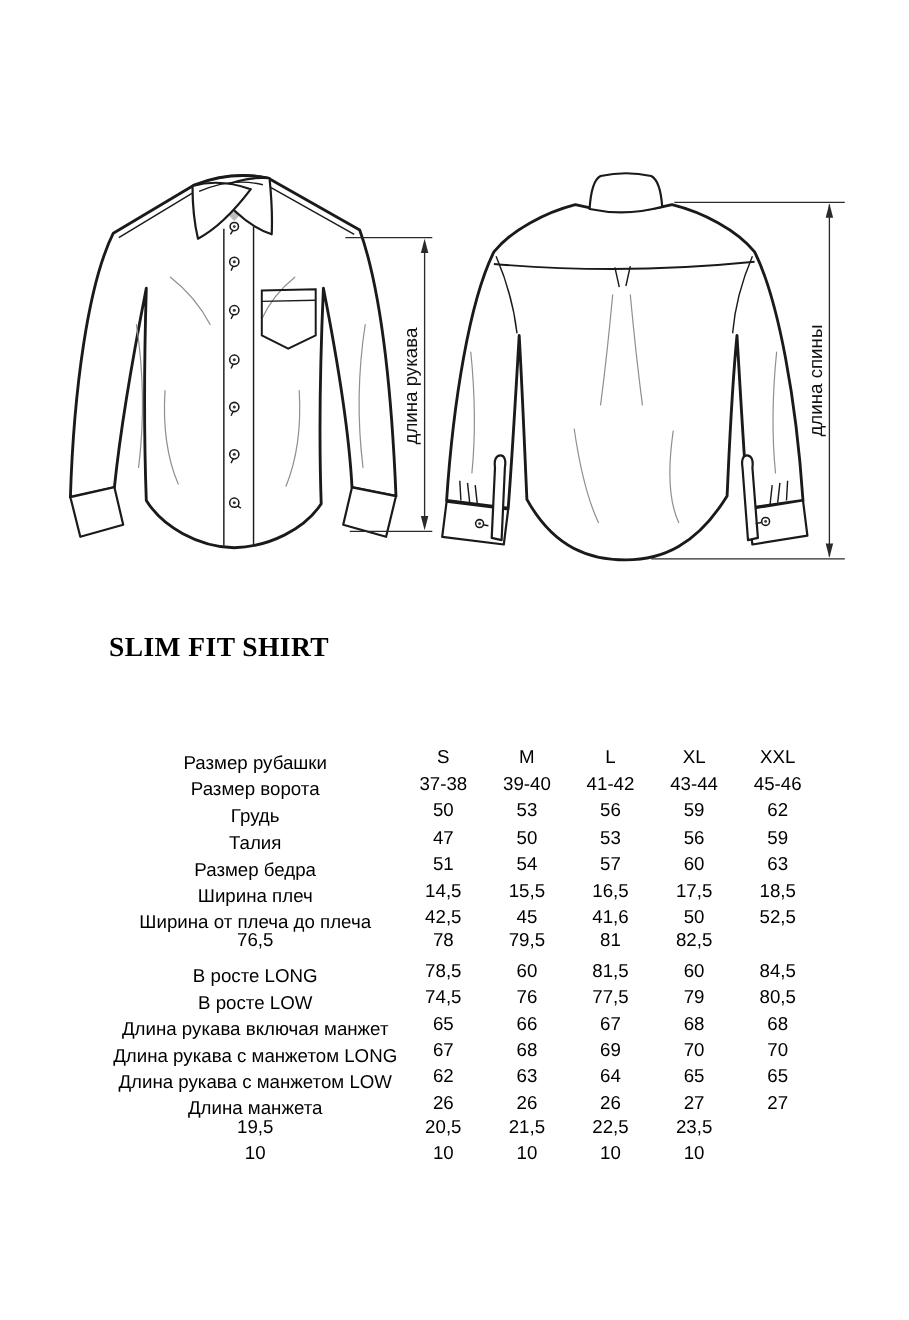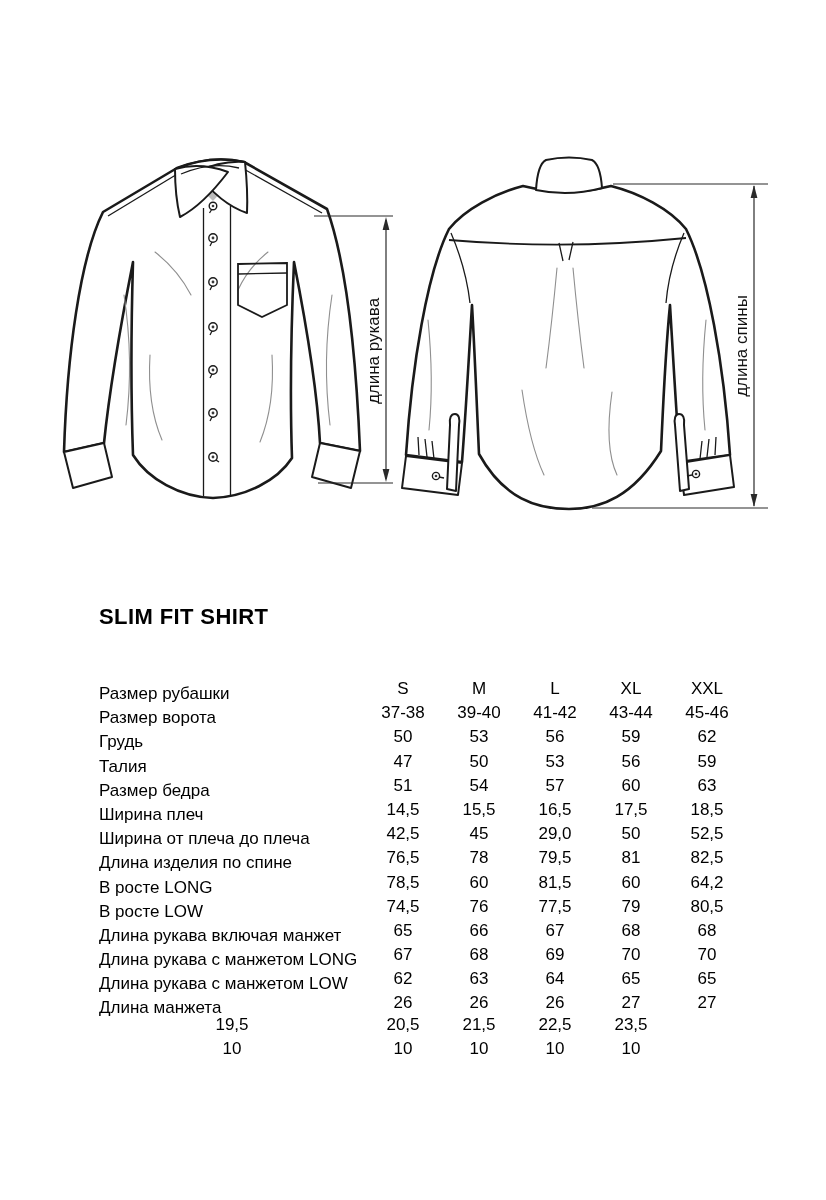--- a/index.html
+++ b/index.html
@@ -13,26 +13,26 @@
   .s-line{fill:none;stroke:var(--line-color,#1a1a1a);stroke-width:1.8;}
   .s-thin{fill:none;stroke:var(--line-color,#1a1a1a);stroke-width:1.3;}
   .s-crease{fill:none;stroke:#8f8f8f;stroke-width:1.1;stroke-linecap:round;}
   .s-neck{fill:var(--neck-fill,#bdbdbd);stroke:none;}
   .s-btn{fill:#ffffff;stroke:var(--line-color,#1a1a1a);stroke-width:1.4;}
   .s-dot{fill:#3a3a3a;stroke:none;}
   .s-dim{fill:none;stroke:#2a2a2a;stroke-width:1.2;}
   .s-dimhead{fill:#2a2a2a;stroke:none;}
   .dim-label{font-size:17px;fill:#111;font-family:"Liberation Sans",sans-serif;}
 
-  .title{position:absolute;left:99px;top:604px;font-size:22px;font-weight:700;letter-spacing:.4px;}
+  .title{position:absolute;left:99px;top:575px;font-size:25px;font-weight:700;letter-spacing:.4px;font-family:Liberation Serif, serif;}
   .subtitle{position:absolute;left:99px;top:607px;font-size:17px;}
 
   .size-table{position:absolute;left:99px;top:674px;width:648px;}
   .trow{display:grid;grid-template-columns:266px repeat(5,76px);height:24.2px;align-items:center;font-size:17px;}
-  .tlabel{text-align:left;white-space:nowrap;margin-top:10px;}
+  .tlabel{text-align:center;white-space:nowrap;margin-top:10px;}
   .tcell{text-align:center;}
 </style>
 </head>
 <body>
 
 <div class="page">
 
   <svg class="drawing" width="826" height="560" viewBox="0 0 826 560" xmlns="http://www.w3.org/2000/svg">
 
     <g>
@@ -236,39 +236,38 @@
         <div class="tcell">14,5</div>
         <div class="tcell">15,5</div>
         <div class="tcell">16,5</div>
         <div class="tcell">17,5</div>
         <div class="tcell">18,5</div>
       </div>
       <div class="trow">
         <div class="tlabel">Ширина от плеча до плеча</div>
         <div class="tcell">42,5</div>
         <div class="tcell">45</div>
-        <div class="tcell">29,0</div>
+        <div class="tcell">41,6</div>
         <div class="tcell">50</div>
         <div class="tcell">52,5</div>
       </div>
       <div class="trow">
-        <div class="tlabel">Длина изделия по спине</div>
         <div class="tcell">76,5</div>
         <div class="tcell">78</div>
         <div class="tcell">79,5</div>
         <div class="tcell">81</div>
         <div class="tcell">82,5</div>
       </div>
       <div class="trow">
         <div class="tlabel">В росте LONG</div>
         <div class="tcell">78,5</div>
         <div class="tcell">60</div>
         <div class="tcell">81,5</div>
         <div class="tcell">60</div>
-        <div class="tcell">64,2</div>
+        <div class="tcell">84,5</div>
       </div>
       <div class="trow">
         <div class="tlabel">В росте LOW</div>
         <div class="tcell">74,5</div>
         <div class="tcell">76</div>
         <div class="tcell">77,5</div>
         <div class="tcell">79</div>
         <div class="tcell">80,5</div>
       </div>
       <div class="trow">

